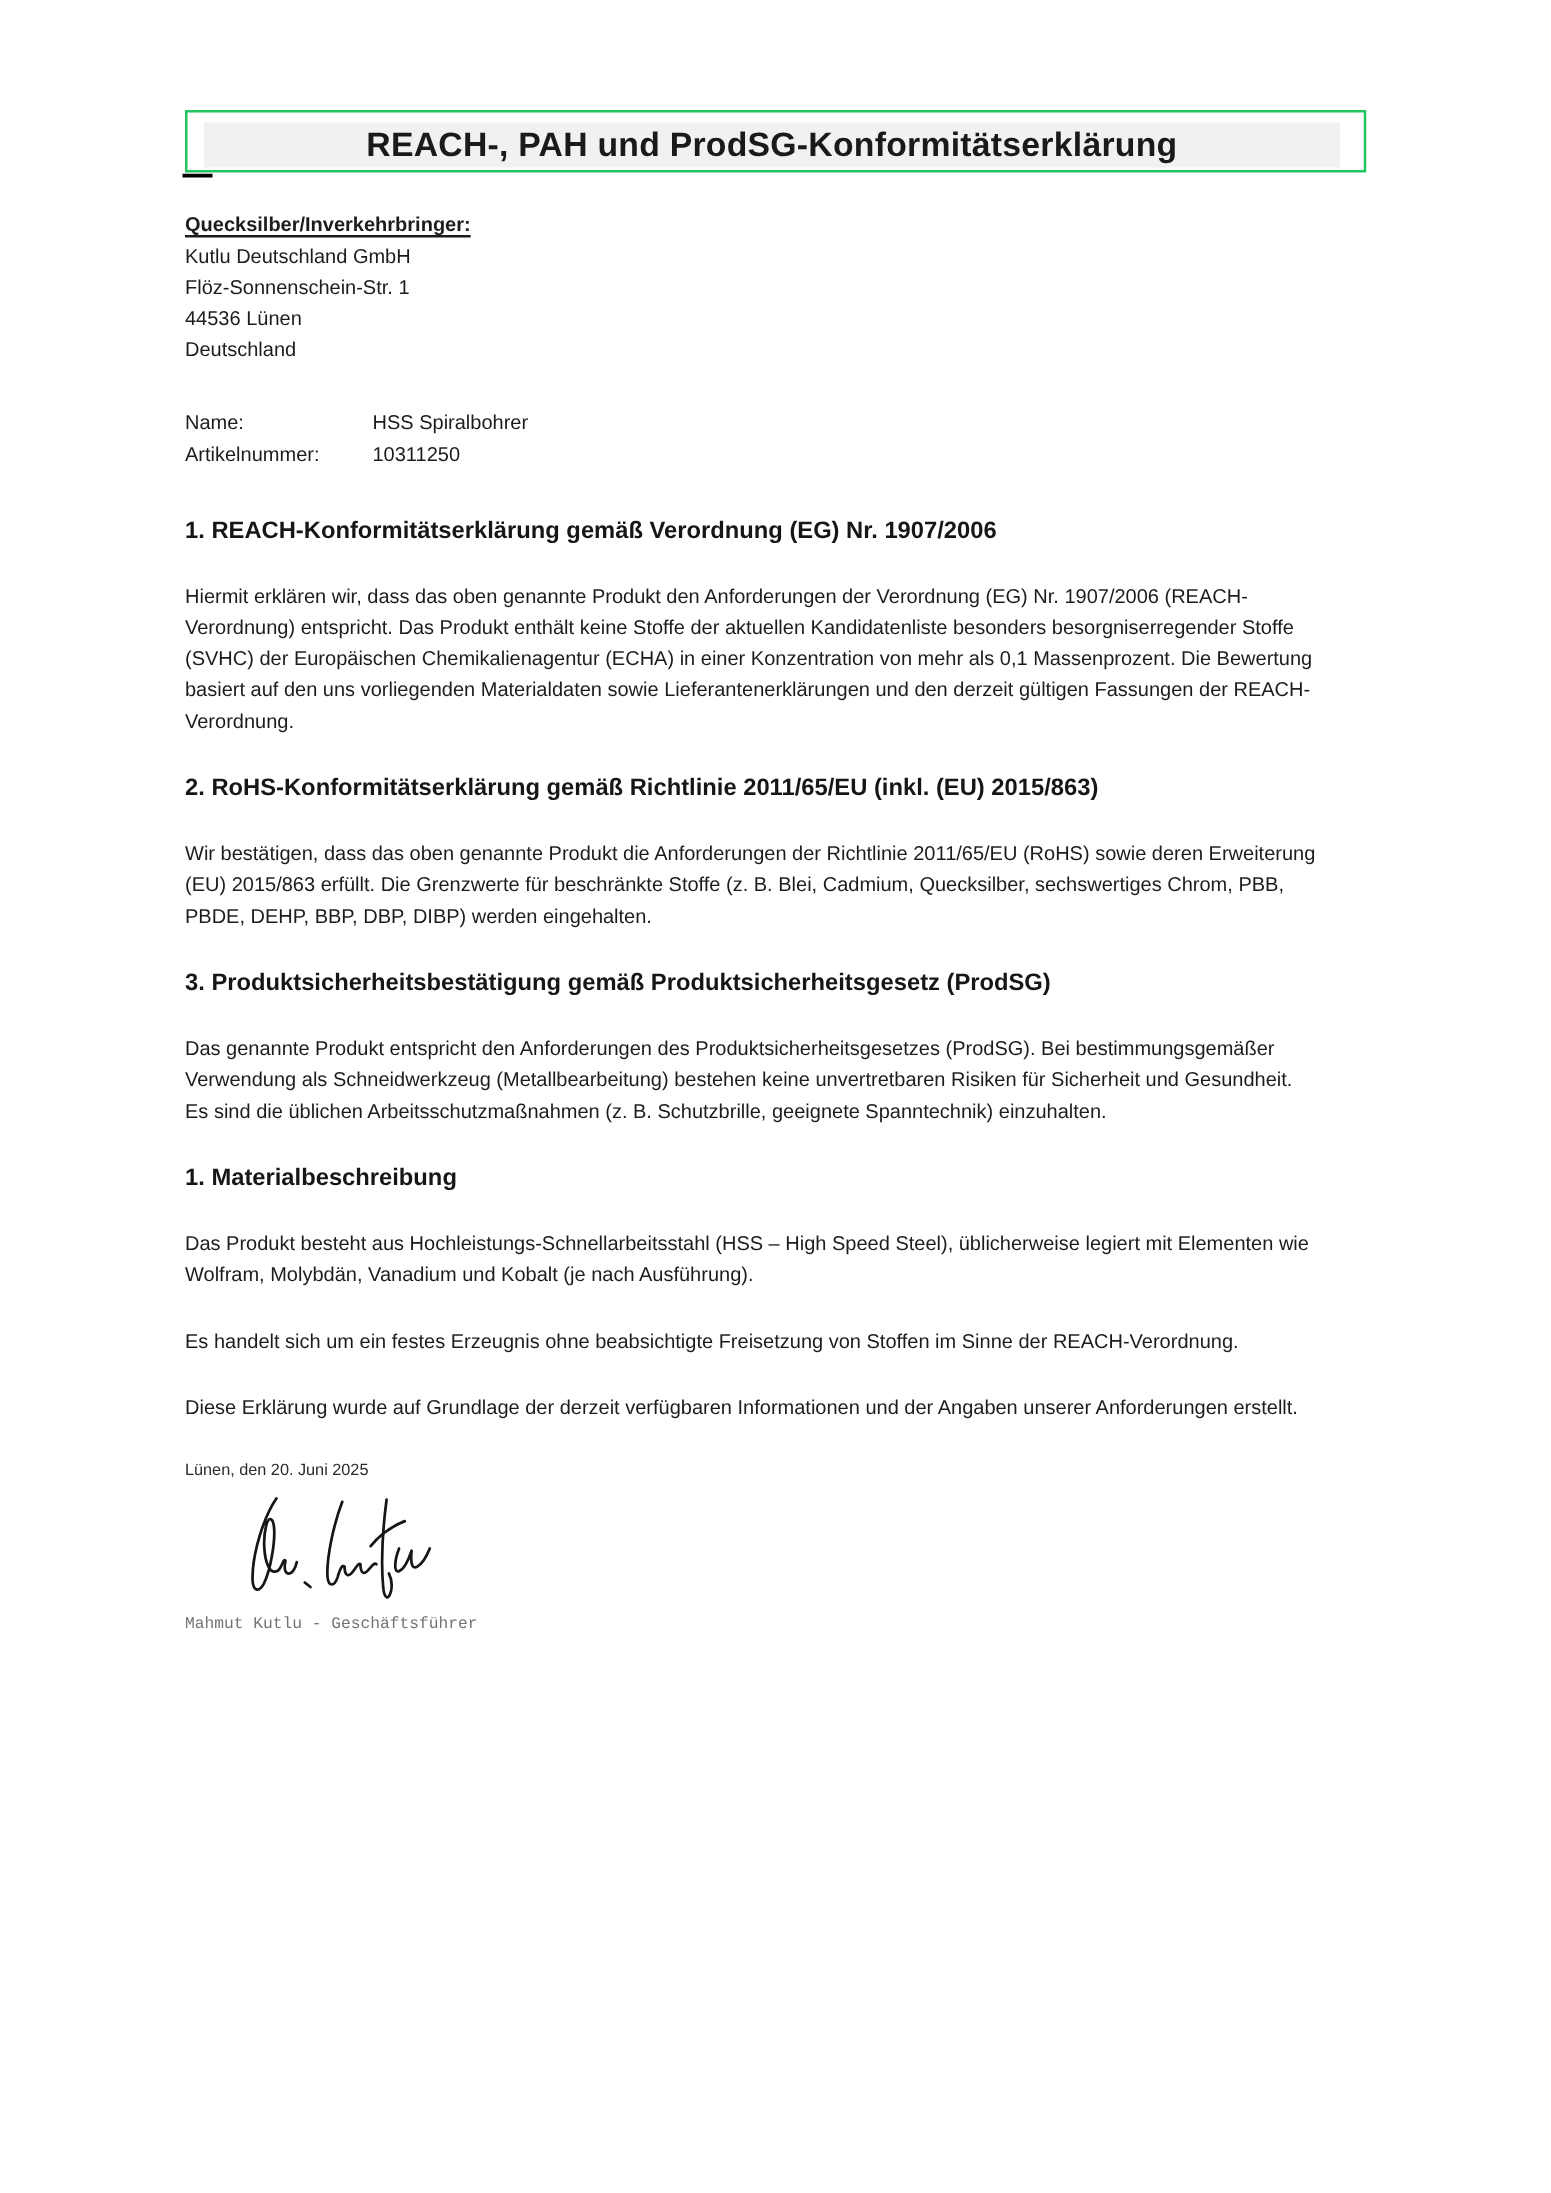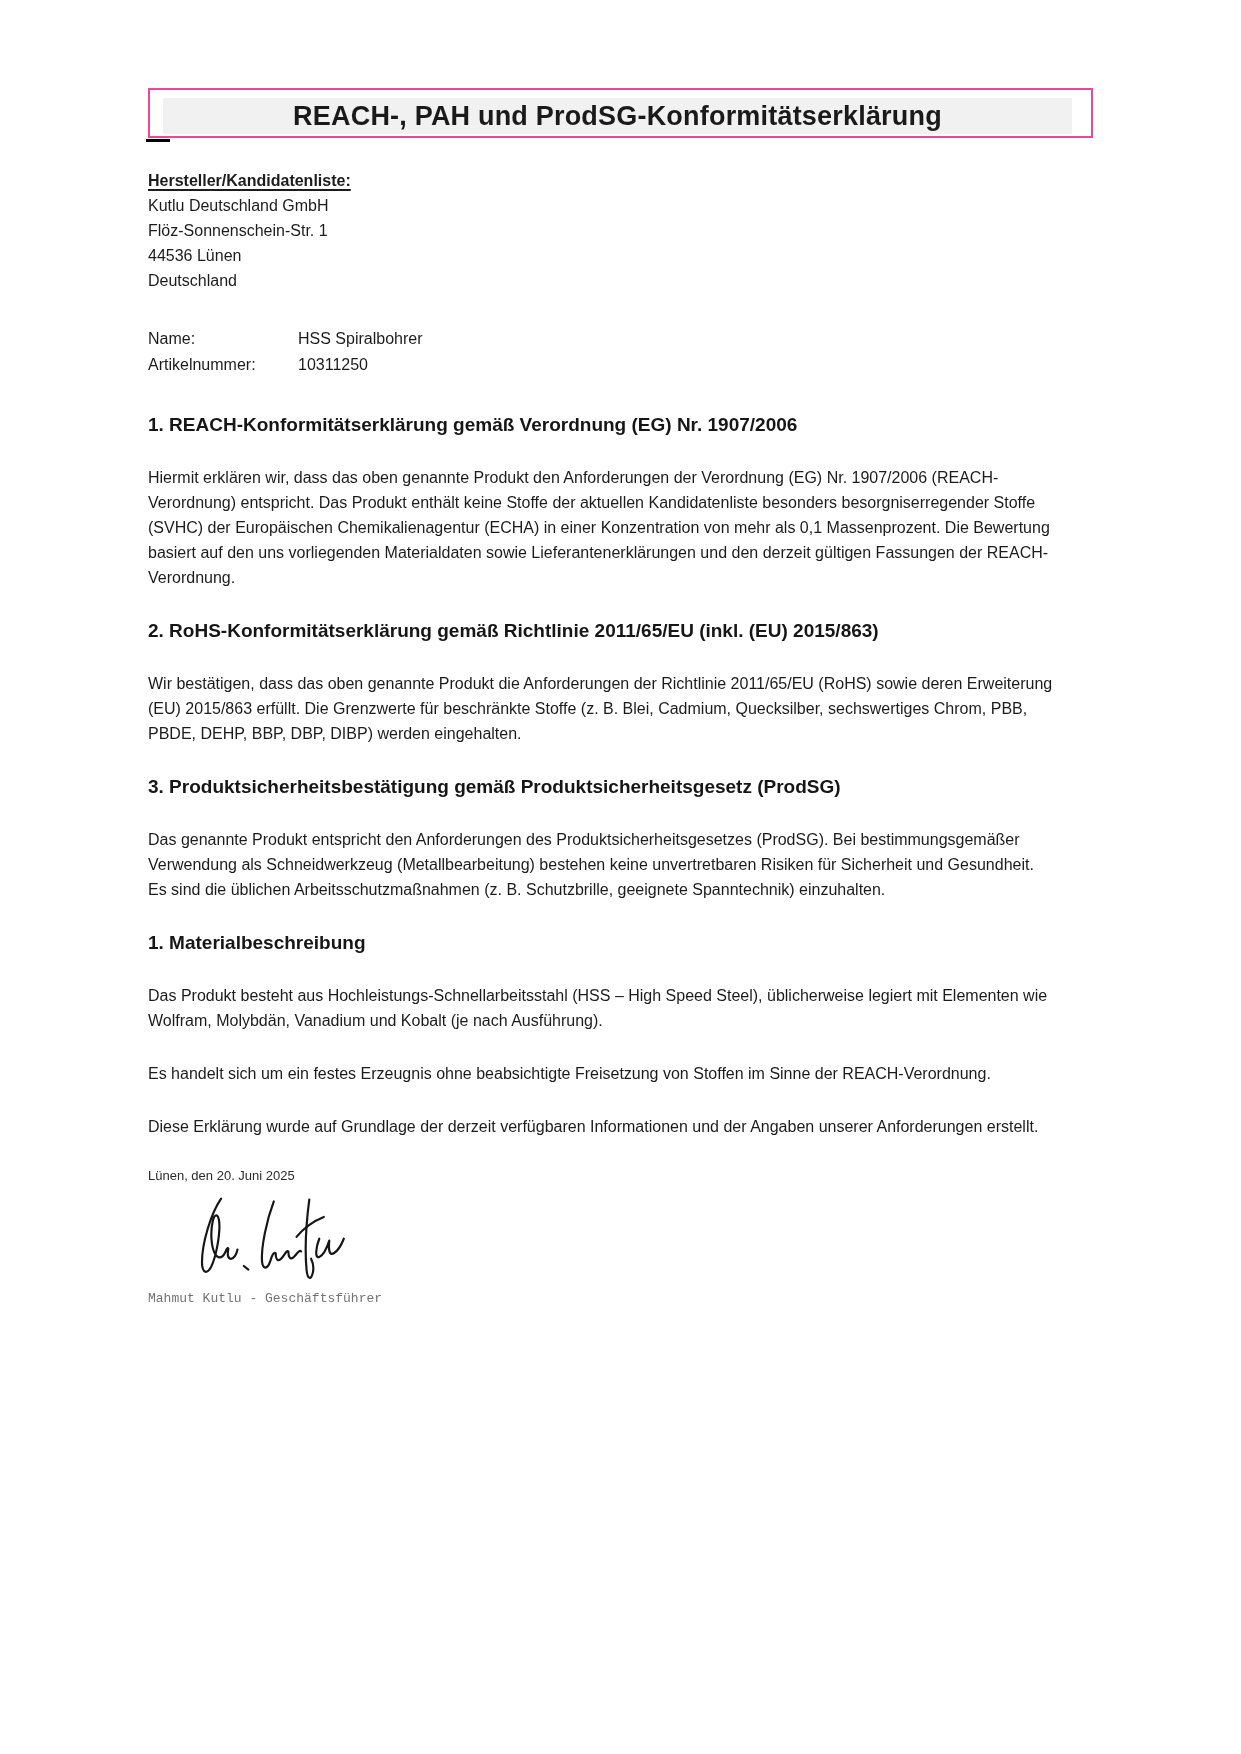--- a/index.html
+++ b/index.html
@@ -10,21 +10,21 @@
     background:#ffffff;
     font-family:"Liberation Sans", sans-serif;
     color:#1c1c1c;
     overflow:hidden;
   }
   .content { padding:88px 148px 0 148px; }
 
   
   .title-box {
     position:relative;
-    border:2px solid #ec4899;
+    border:2px solid #22c55e;
     height:50px;
     margin-bottom:30px;
   }
   .title-box::after { 
     content:"";
     position:absolute;
     left:-4px; bottom:-6px;
     width:24px; height:3px;
     background:#000000;
   }
@@ -79,21 +79,21 @@
 
     <div class="title-box">
       <div class="title-band">
         <h1>REACH-, PAH und ProdSG-Konformitätserklärung</h1>
       </div>
     </div>
 
     <div class="doc">
 
       <div class="mfr">
-        <span class="mfr-heading">Hersteller/Kandidatenliste:</span>
+        <span class="mfr-heading">Quecksilber/Inverkehrbringer:</span>
         <div class="mfr-line">Kutlu Deutschland GmbH</div>
         <div class="mfr-line">Flöz-Sonnenschein-Str. 1</div>
         <div class="mfr-line">44536 Lünen</div>
         <div class="mfr-line">Deutschland</div>
       </div>
 
       <div class="product">
         <div class="product-row">
           <span class="label">Name:</span>
           <span class="value">HSS Spiralbohrer</span>

